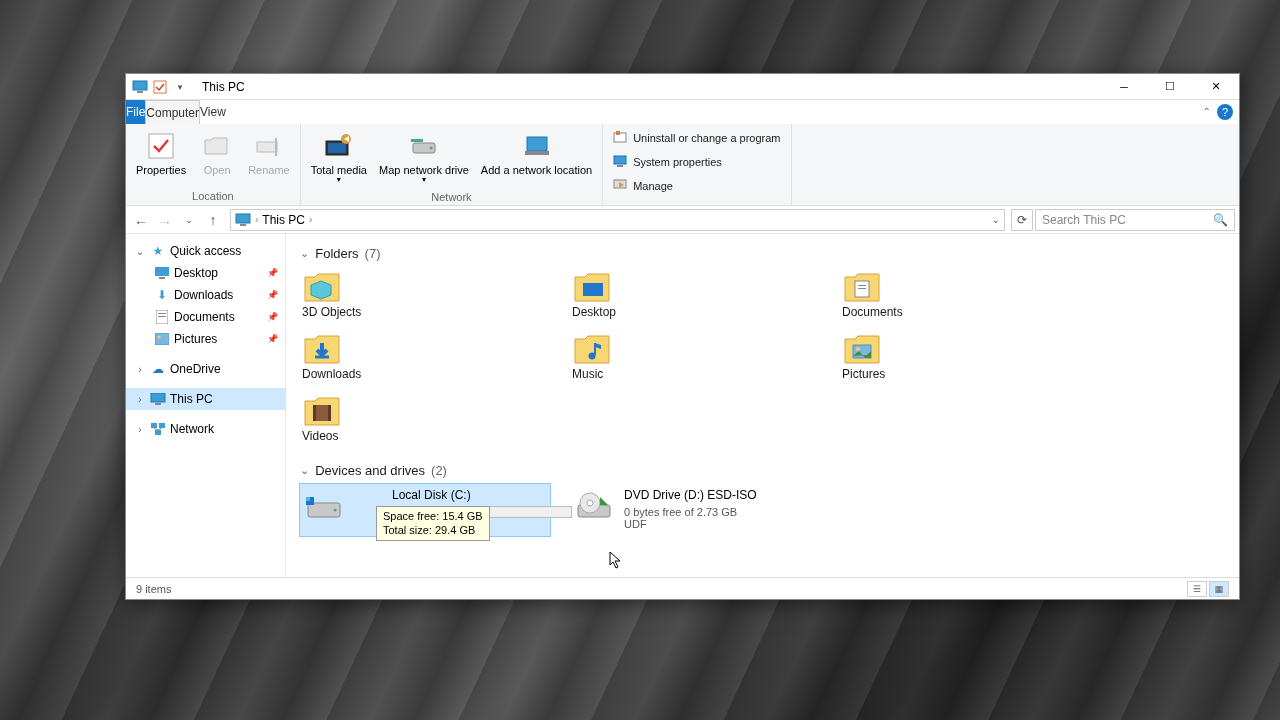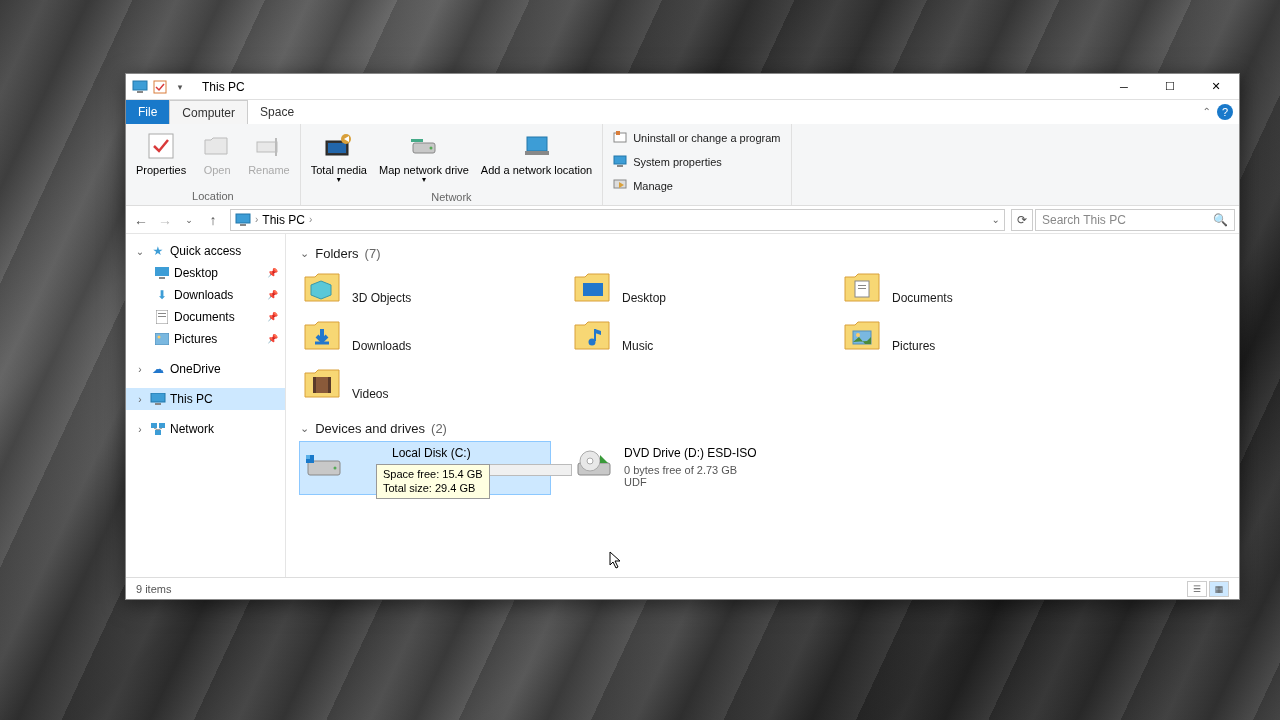--- a/index.html
+++ b/index.html
@@ -6,21 +6,21 @@
 body { width: 1280px; height: 720px; background: linear-gradient(135deg, #4a4a4a 0%, #6a6a6a 20%, #3a3a3a 40%, #5a5a5a 60%, #2a2a2a 80%, #4a4a4a 100%); position: relative; overflow: hidden; }
 .rock-texture { position: absolute; inset: 0; background-image: repeating-linear-gradient(115deg, rgba(0,0,0,0.2) 0px, rgba(80,80,80,0.1) 40px, rgba(0,0,0,0.3) 80px, rgba(100,100,100,0.15) 120px); }
 .window { position: absolute; left: 125px; top: 73px; width: 1115px; height: 527px; background: #fff; border: 1px solid #888; box-shadow: 0 4px 20px rgba(0,0,0,0.5); display: flex; flex-direction: column; }
 .titlebar { height: 26px; display: flex; align-items: center; border-bottom: 1px solid #e0e0e0; font-size: 12px; }
 .tb-left { display: flex; align-items: center; gap: 4px; padding-left: 6px; }
 .tb-icon { width: 16px; height: 16px; display: inline-flex; align-items: center; justify-content: center; }
 .tb-title { margin-left: 10px; color: #000; }
 .tb-controls { margin-left: auto; display: flex; }
 .tb-btn { width: 46px; height: 26px; display: flex; align-items: center; justify-content: center; font-size: 11px; color: #000; }
 .tabs { height: 24px; display: flex; align-items: stretch; background: #fff; font-size: 12px; position: relative; }
-.tab { padding: 4px 12px; display: flex; align-items: center; color: #333; }
+.tab { padding: 4px 0; display: flex; align-items: center; color: #333; }
 .tab.file { background: #1979ca; color: #fff; }
 .tab.active { border: 1px solid #ccc; border-bottom: none; background: #f5f5f5; }
 .help-icon { position: absolute; right: 6px; top: 4px; width: 16px; height: 16px; background: #1979ca; color: #fff; border-radius: 50%; font-size: 11px; text-align: center; line-height: 16px; }
 .collapse-icon { position: absolute; right: 28px; top: 6px; font-size: 10px; color: #666; }
 .ribbon { height: 82px; background: #f5f6f7; border-bottom: 1px solid #ddd; display: flex; font-size: 11px; }
 .ribbon-group { display: flex; flex-direction: column; border-right: 1px solid #e0e0e0; }
 .rg-items { display: flex; flex: 1; padding: 2px 4px 0 4px; }
 .rg-label { text-align: center; color: #666; padding: 2px 0 3px 0; font-size: 11px; }
 .ribbon-btn { display: flex; flex-direction: column; align-items: center; justify-content: flex-start; padding: 4px 6px; text-align: center; min-width: 50px; }
 .ribbon-btn .ricon { width: 32px; height: 32px; margin-bottom: 2px; display: flex; align-items: center; justify-content: center; }
@@ -44,21 +44,21 @@
 .tree-item.selected { background: #cde8ff; }
 .tree-item .chev { width: 12px; font-size: 10px; color: #666; text-align: center; }
 .tree-item .ticon { width: 16px; height: 16px; display: flex; align-items: center; justify-content: center; }
 .tree-item.sub { padding-left: 28px; }
 .tree-item .pin { margin-left: auto; font-size: 9px; color: #999; }
 .content { flex: 1; padding: 8px 14px; overflow-y: auto; }
 .section-header { display: flex; align-items: center; gap: 6px; color: #1a1a1a; font-size: 13px; margin: 4px 0 6px 0; }
 .section-header .chev { font-size: 11px; color: #666; }
 .section-header .count { color: #666; }
 .folder-grid { display: grid; grid-template-columns: repeat(3, 250px); gap: 8px 20px; margin-bottom: 18px; }
-.folder-item { display: flex; align-items: flex-end; gap: 10px; padding: 2px; }
+.folder-item { display: flex; align-items: flex-start; padding: 2px; flex-direction: column; }
 .folder-icon { width: 40px; height: 36px; display: flex; align-items: center; justify-content: center; }
 .folder-name { font-size: 12px; color: #1a1a1a; }
 .drives-grid { display: grid; grid-template-columns: repeat(2, 250px); gap: 8px 20px; }
 .drive-item { display: flex; gap: 10px; padding: 4px; position: relative; }
 .drive-item.selected { background: #cde8ff; outline: 1px solid #8cc8ff; gap: 48px; }
 .drive-icon { width: 40px; height: 36px; display: flex; align-items: center; justify-content: center; }
 .drive-info { flex: 1; font-size: 11px; }
 .drive-name { font-size: 12px; margin-bottom: 4px; }
 .drive-bar { width: 180px; height: 12px; border: 1px solid #bbb; background: #f0f0f0; margin-bottom: 2px; position: relative; }
 .drive-bar-fill { height: 100%; background: #26a0da; }
@@ -98,21 +98,21 @@
     <div class="tb-controls">
       <div class="tb-btn">─</div>
       <div class="tb-btn">☐</div>
       <div class="tb-btn">✕</div>
     </div>
   </div>
 
   <div class="tabs">
     <div class="tab file">File</div>
     <div class="tab active">Computer</div>
-    <div class="tab">Space</div>
+    <div class="tab">View</div>
     <span class="collapse-icon">⌃</span>
     <span class="help-icon">?</span>
   </div>
 
   <div class="ribbon">
     <div class="ribbon-group">
       <div class="rg-items">
         <div class="ribbon-btn">
           <div class="ricon">
               <svg width="28" height="28" viewBox="0 0 28 28">

